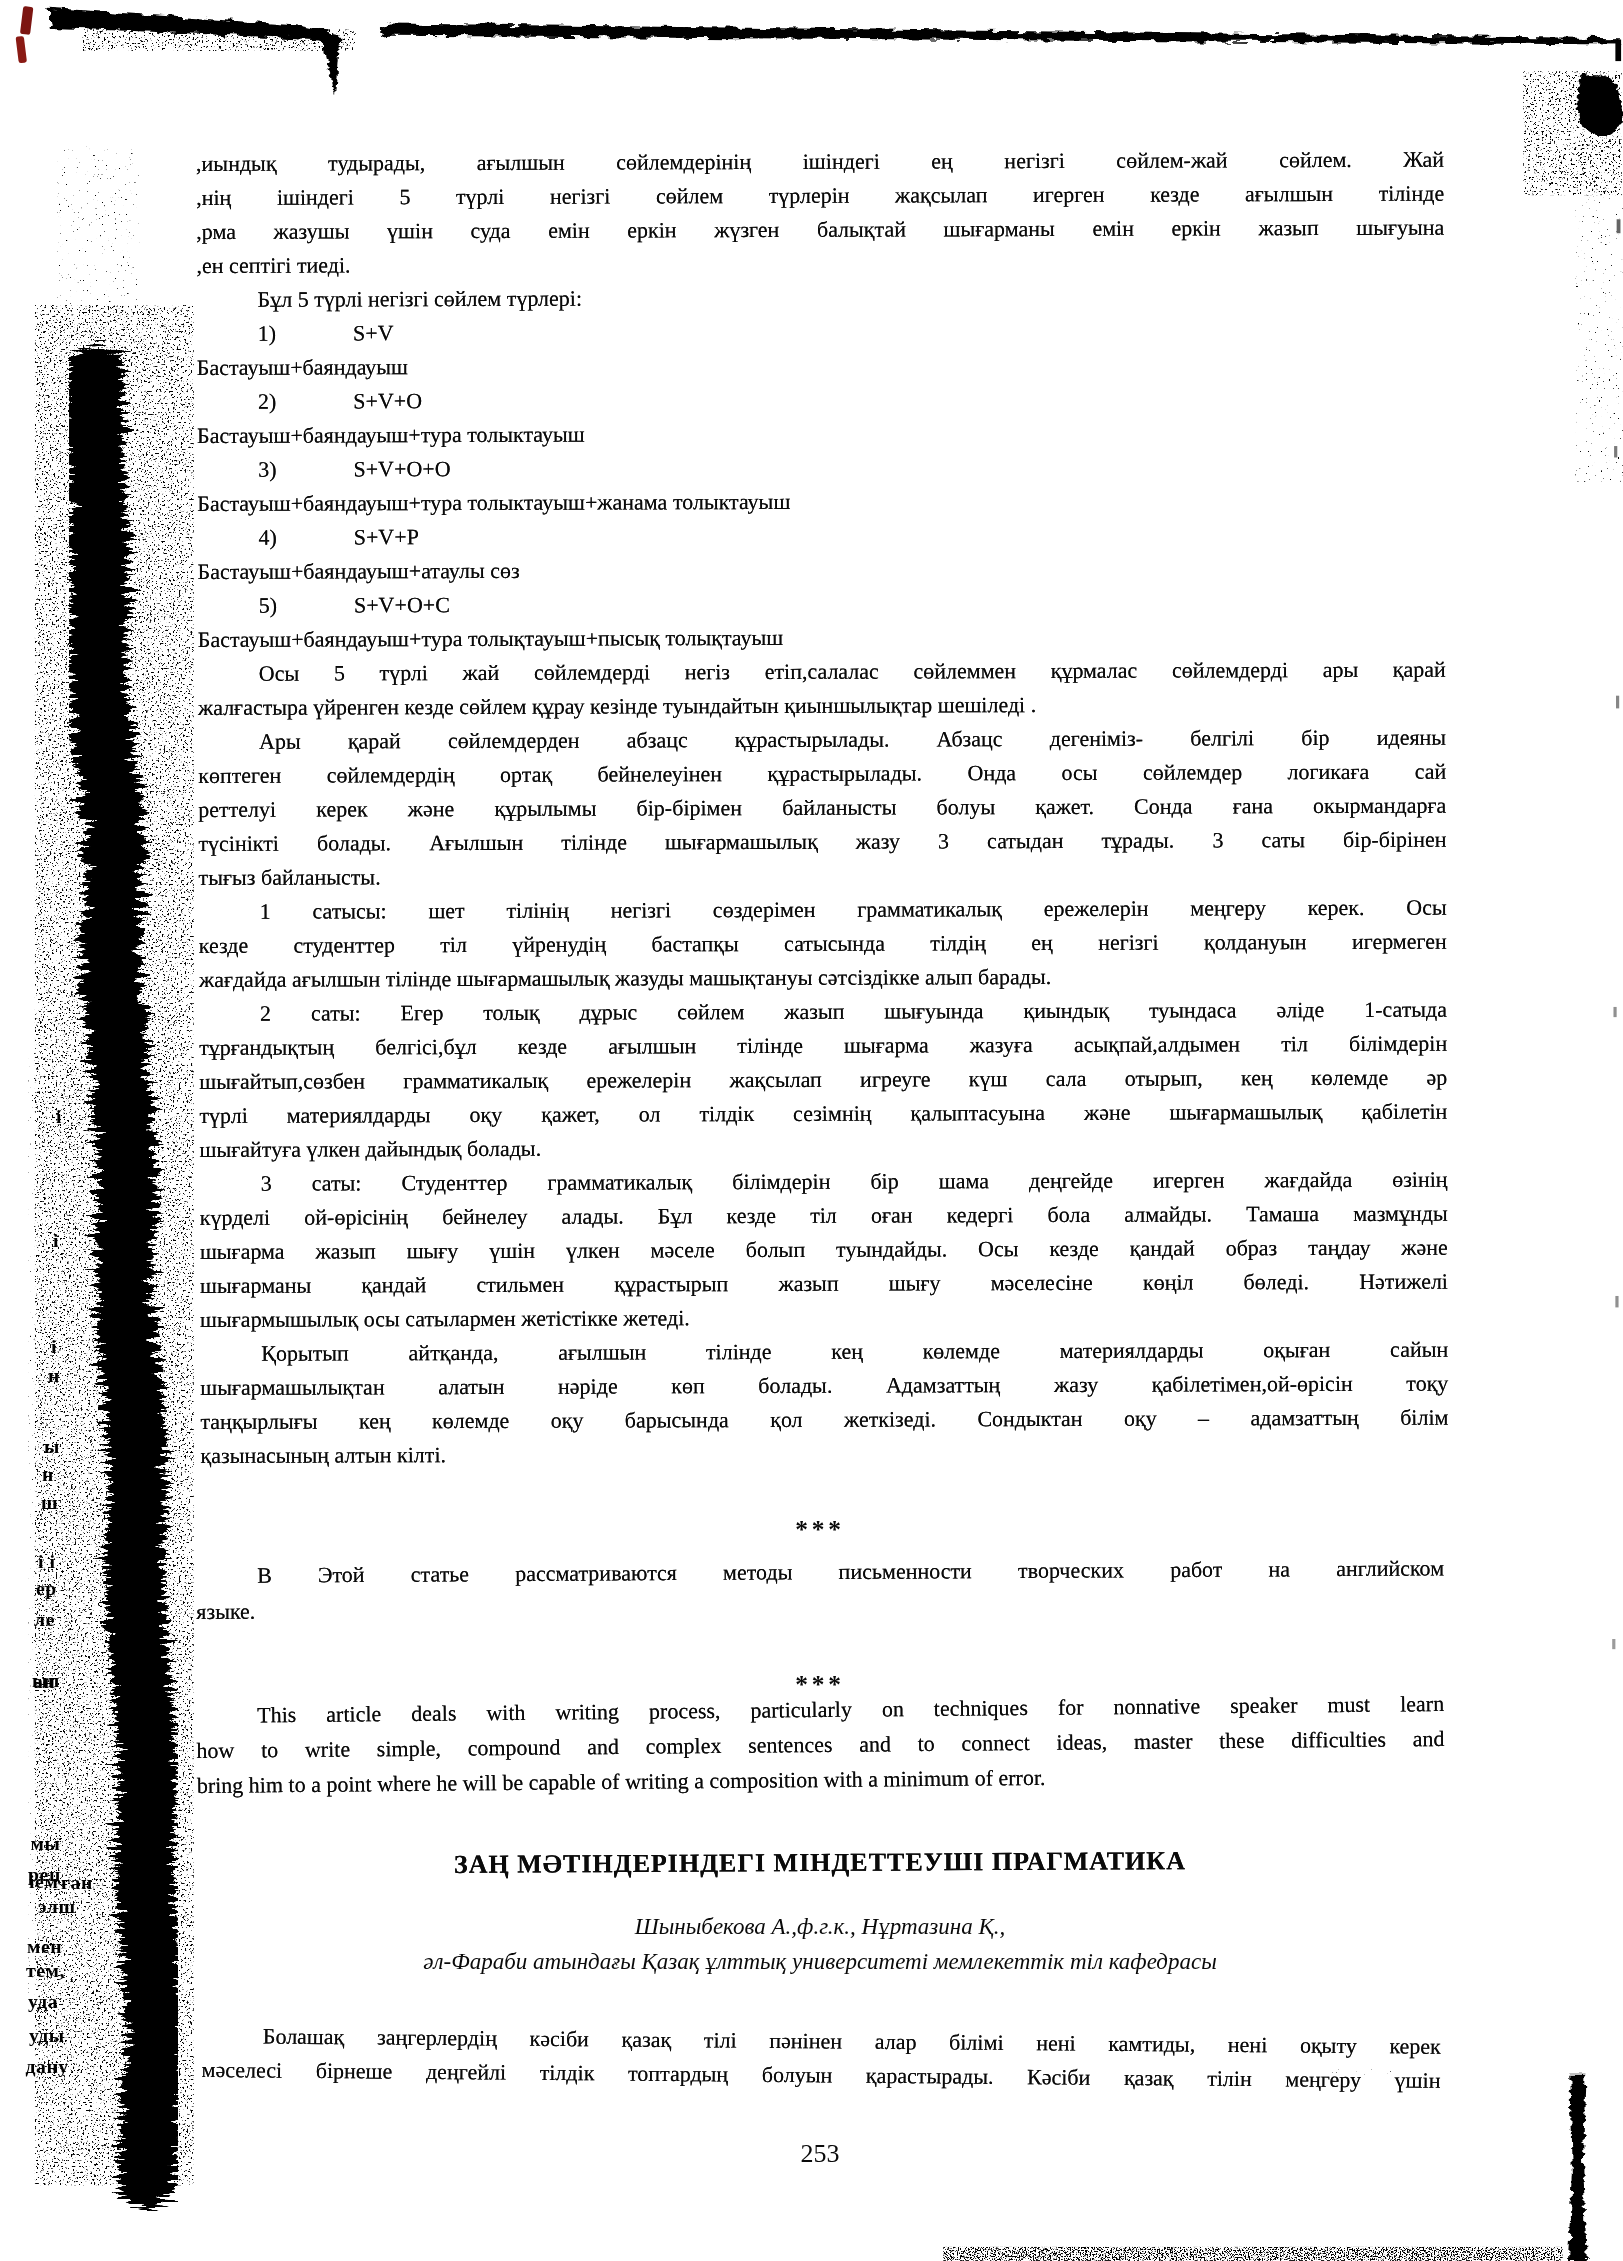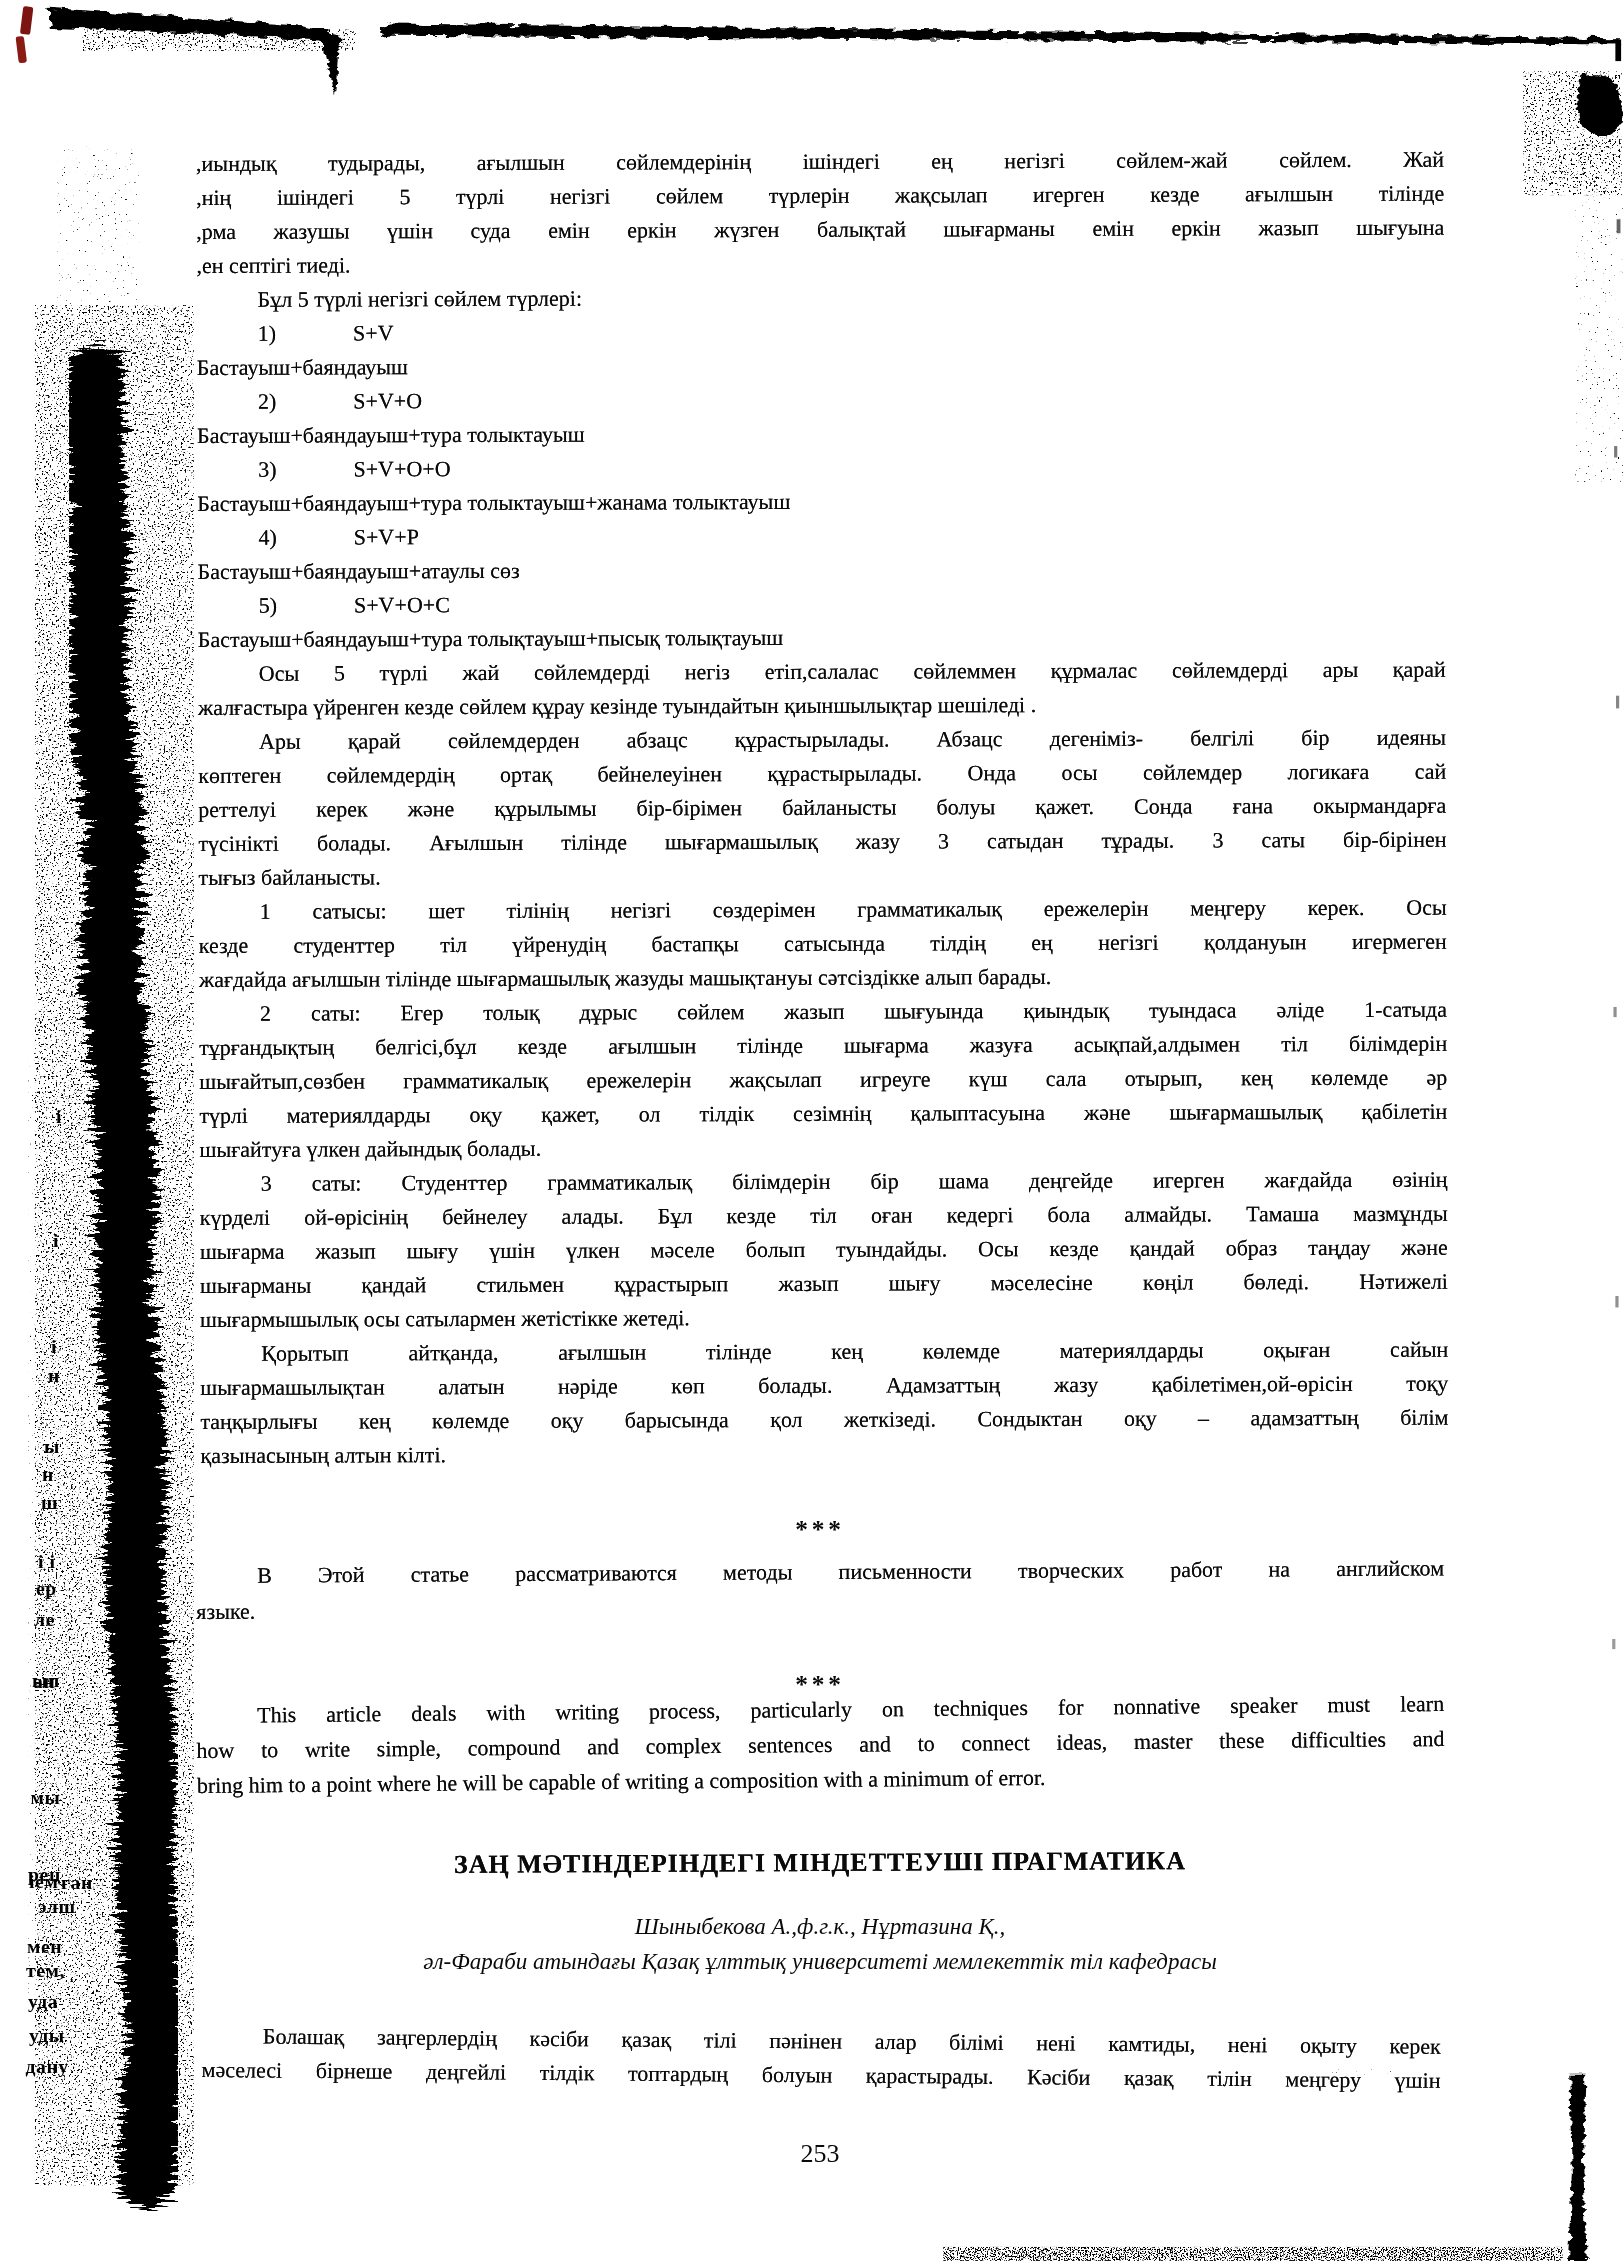--- a/index.html
+++ b/index.html
@@ -104,21 +104,21 @@
       <div class="frag" style="top: 1337px; left: 51px;">і</div>
       <div class="frag" style="top: 1366px; left: 48px;">н</div>
       <div class="frag" style="top: 1437px; left: 44px;">ы</div>
       <div class="frag" style="top: 1465px; left: 42px;">н</div>
       <div class="frag" style="top: 1493px; left: 41px;">ш</div>
       <div class="frag" style="top: 1552px; left: 38px;">і і</div>
       <div class="frag" style="top: 1579px; left: 36px;">ер</div>
       <div class="frag" style="top: 1610px; left: 34px;">ле</div>
       <div class="frag" style="top: 1672px; left: 33px;">ан</div>
       <div class="frag" style="top: 1671px; left: 32px;">ып</div>
-      <div class="frag" style="top: 1788px; left: 30.5px;">мы</div>
+      <div class="frag" style="top: 1834px; left: 30.5px;">мы</div>
       <div class="frag" style="top: 1872px; left: 29px;">іем</div>
       <div class="frag" style="top: 1873px; left: 29px; margin-left: 32px;">ған</div>
       <div class="frag" style="top: 1865px; left: 28px;">рец</div>
       <div class="frag" style="top: 1897px; left: 38px;">элш</div>
       <div class="frag" style="top: 1929px; left: 27px; margin-top: 8px;">мен</div>
       <div class="frag" style="top: 1961px; left: 26px;">тем,</div>
       <div class="frag" style="top: 1992px; left: 28px;">уда</div>
       <div class="frag" style="top: 2026px; left: 29px;">уды</div>
       <div class="frag" style="top: 2057px; left: 25.4px;">дану</div>
     </div>

